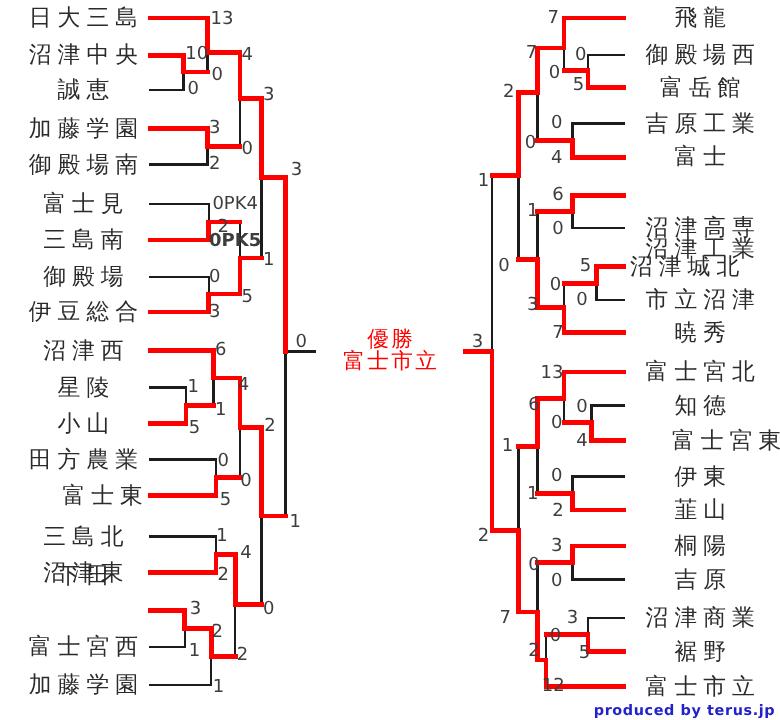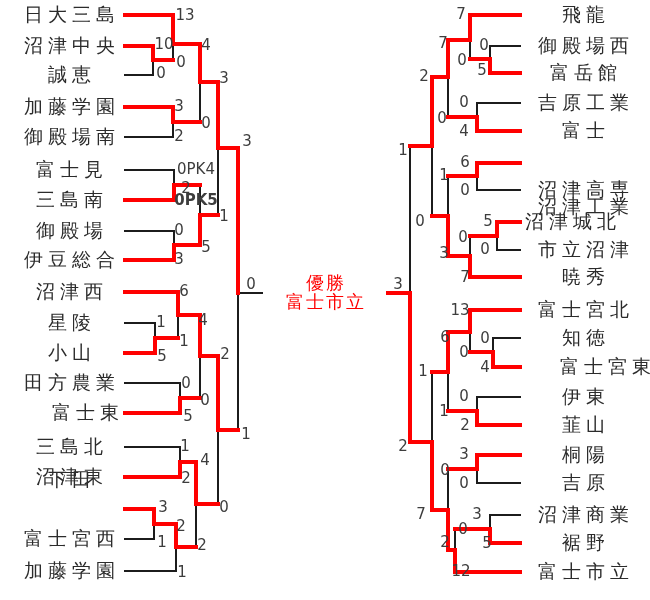--- a/index.html
+++ b/index.html
@@ -304,13 +304,14 @@
       <span class="score" style="left: 421px; top: 514px;">7</span>
       <span class="score" style="left: 403px; top: 446px;">2</span>
       <span class="score" style="left: 398px; top: 284px;">3</span>
     </div>
 
   <div class="champion">
     <div>優勝</div>
     <div>富士市立</div>
   </div>
 
+  <div class="credit">produced by terus.jp</div>
 </div>
 
 </body></html>

